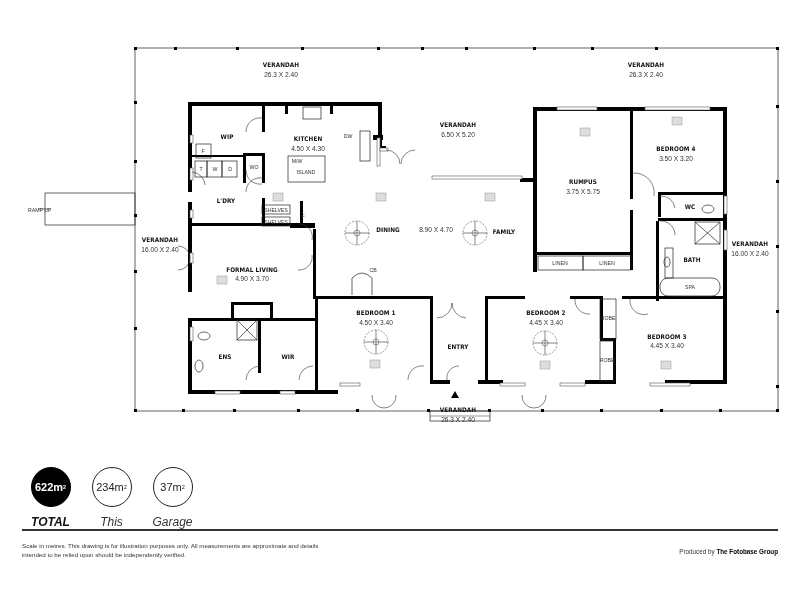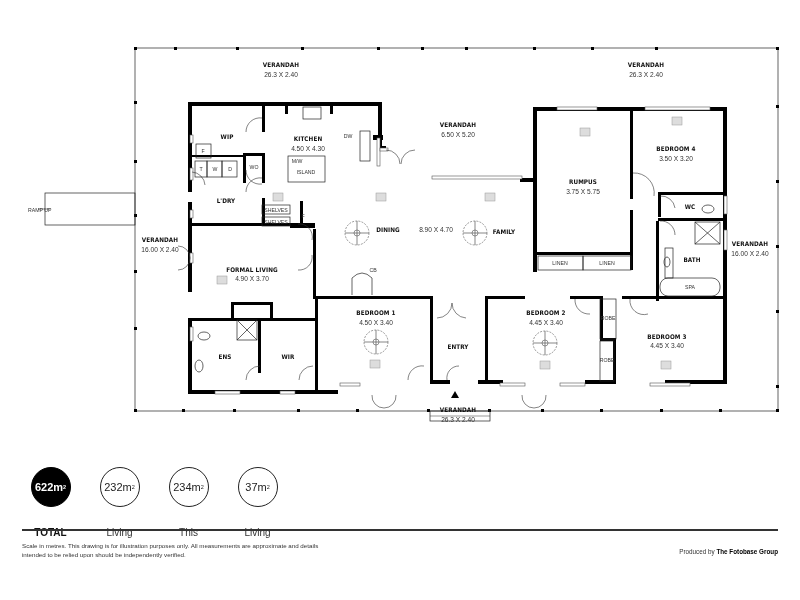--- a/index.html
+++ b/index.html
@@ -11,26 +11,26 @@
   .wall{fill:#000;}
   .thin{stroke:#222;stroke-width:0.7;fill:none;}
   .win{fill:#fff;stroke:#555;stroke-width:0.6;}
   .door{stroke:#333;stroke-width:0.6;fill:none;}
   .vent{fill:#ddd;stroke:#999;stroke-width:0.5;}
   .post{fill:#000;}
   .fan circle{fill:none;stroke:#555;stroke-width:0.6;}
   .fan .dash{stroke-dasharray:2 1.2;}
   .fan line{stroke:#555;stroke-width:0.7;}
 
-  .stats{position:absolute;left:22px;top:467px;display:flex;gap:12px;}
+  .stats{position:absolute;left:22px;top:467px;display:flex;gap:4px;}
   .stat{width:57px;display:flex;flex-direction:column;align-items:center;}
   .circle{width:40px;height:40px;border-radius:50%;border:1px solid #222;display:flex;align-items:center;justify-content:center;font-size:11px;color:#222;box-sizing:border-box;}
   .circle sup{font-size:5.5px;}
   .stat.total .circle{background:#000;color:#fff;border-color:#000;font-weight:bold;}
-  .slabel{font-size:10px;margin-top:20px;color:#333;}
+  .slabel{font-size:12px;margin-top:8px;color:#333;font-style:italic;}
   .stat.total .slabel{font-weight:bold;color:#111;}
   .rule{position:absolute;left:22px;top:529px;width:756px;height:1.5px;background:#333;}
   .disc{position:absolute;left:22px;top:541px;font-size:6.2px;line-height:9px;color:#333;width:320px;}
   .credit{position:absolute;right:22px;top:548px;font-size:6.3px;color:#333;}
   .credit b{color:#000;}
 </style>
 </head>
 <body>
 
 <svg id="plan" viewBox="0 0 800 460" xmlns="http://www.w3.org/2000/svg">
@@ -319,36 +319,29 @@
 <div class="stats">
   <div class="stat total">
     <div class="circle">
         <span>622m</span>
         <sup>2</sup>
       </div>
     <div class="slabel">TOTAL</div>
   </div>
   <div class="stat">
     <div class="circle">
-        <span>232m</span>
-        <sup>2</sup>
-      </div>
-    <div class="slabel">Living</div>
-  </div>
-  <div class="stat">
-    <div class="circle">
         <span>234m</span>
         <sup>2</sup>
       </div>
     <div class="slabel">This</div>
   </div>
   <div class="stat">
     <div class="circle">
         <span>37m</span>
         <sup>2</sup>
       </div>
-    <div class="slabel">Living</div>
+    <div class="slabel">Garage</div>
   </div>
 </div>
 
 <div class="rule"></div>
 <div class="disc">Scale in metres. This drawing is for illustration purposes only. All measurements are approximate and details intended to be relied upon should be independently verified.</div>
 <div class="credit"><span>Produced by </span><b>The Fotobase Group</b></div>
 
 </body></html>

